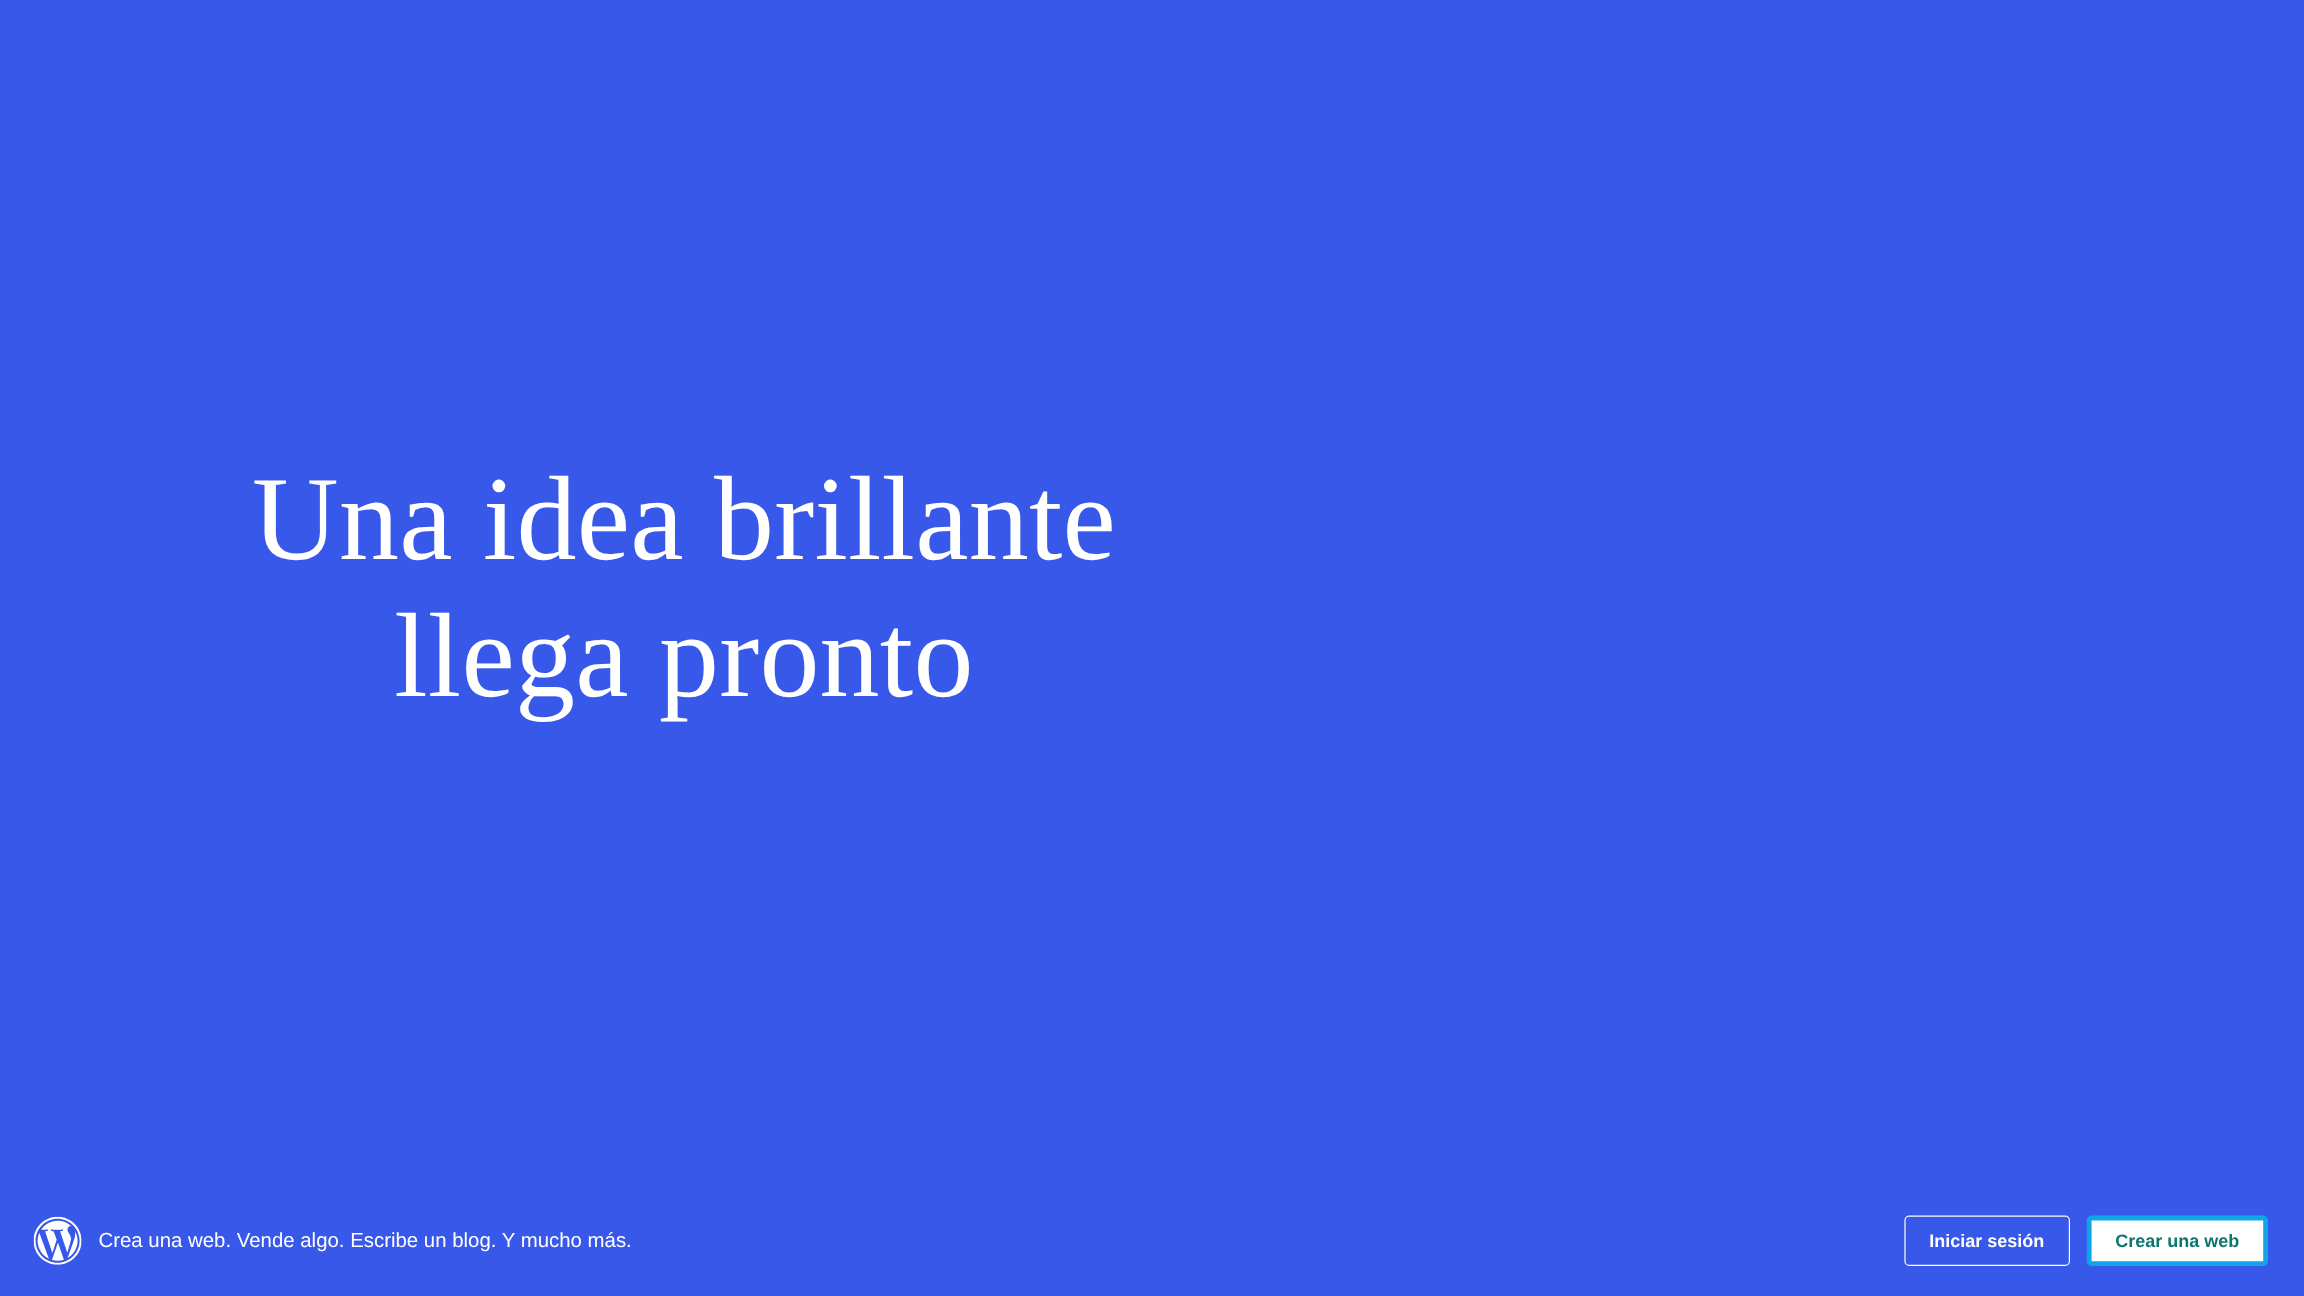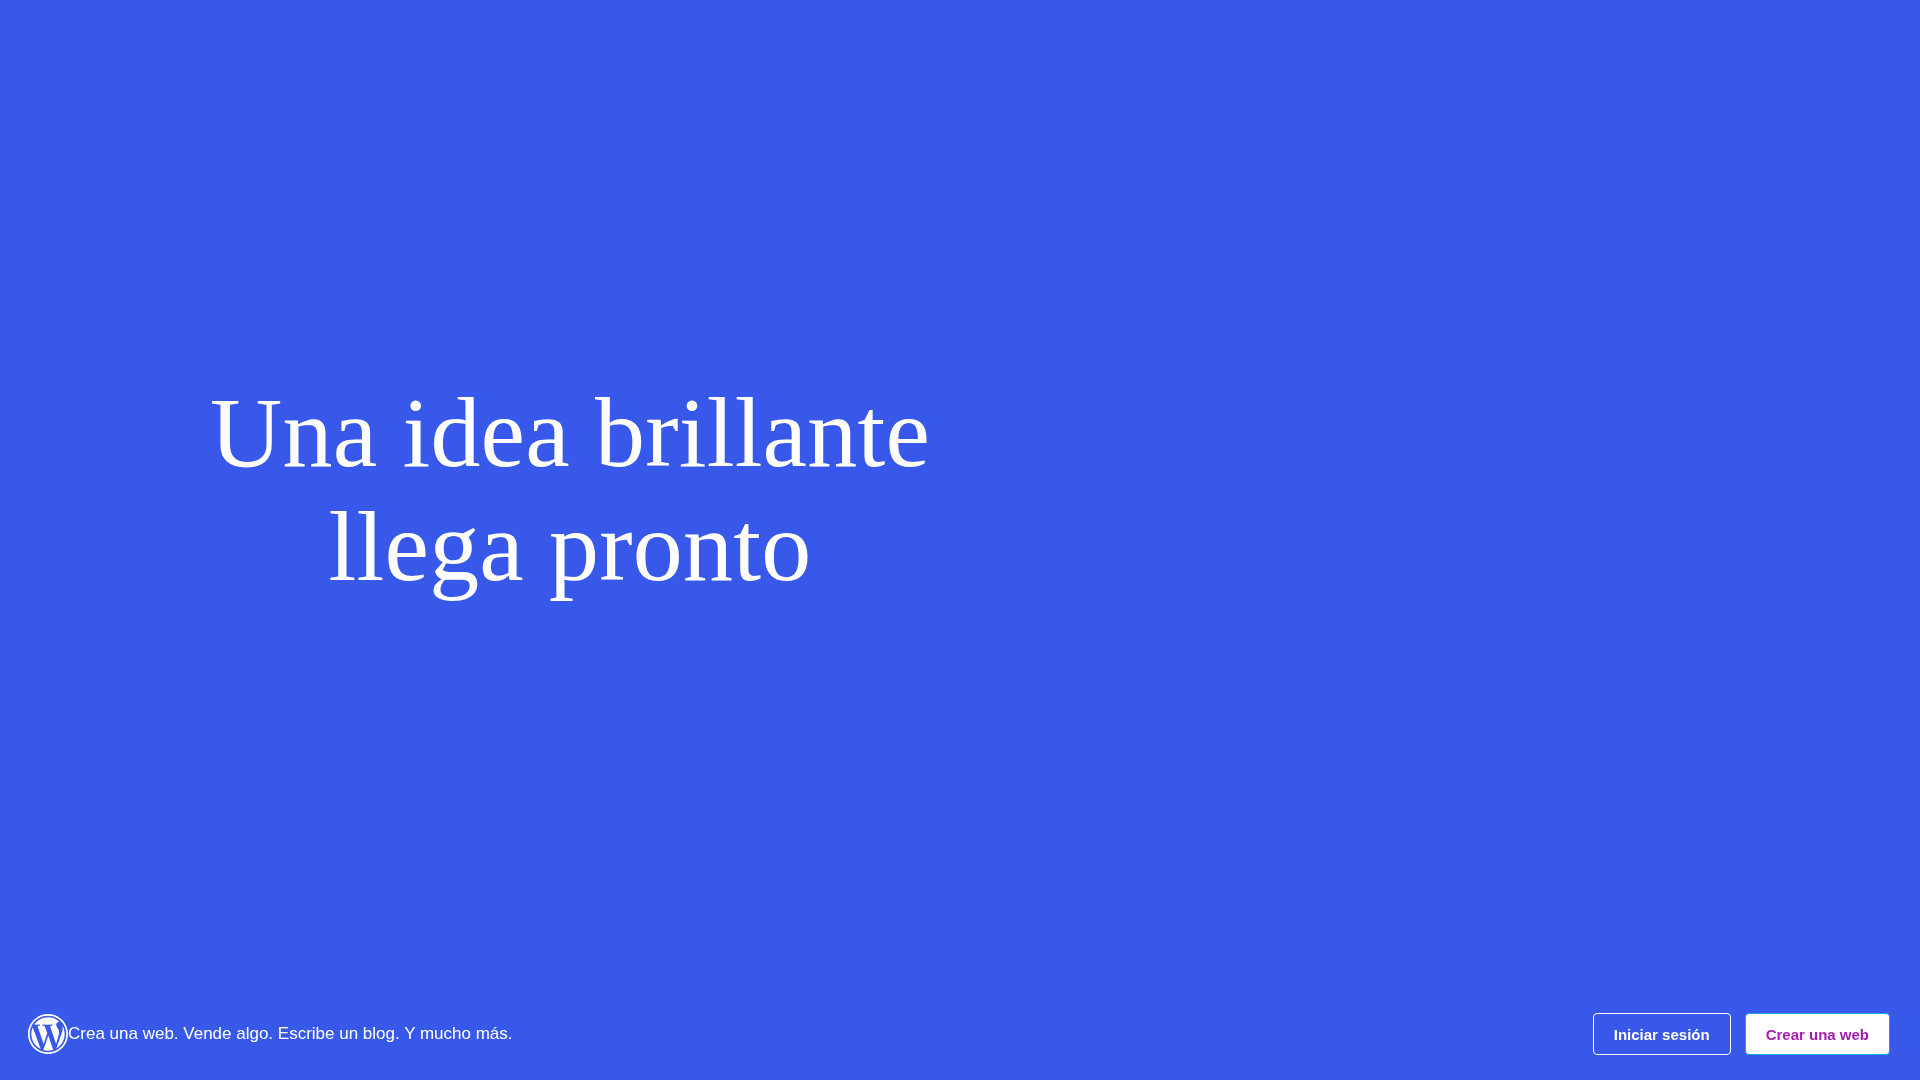--- a/index.html
+++ b/index.html
@@ -57,21 +57,21 @@
     padding: 0 30px 0 28px;
     display: flex;
     align-items: center;
     justify-content: space-between;
     background: #3858e9;
   }
 
   .footer-left {
     display: flex;
     align-items: center;
-    gap: 0;
+    gap: 14px;
     min-width: 0;
   }
 
   .wp-logo {
     flex: 0 0 auto;
     width: 40px;
     height: 40px;
     display: block;
   }
 
@@ -111,22 +111,22 @@
   }
 
   .btn-outline {
     background: transparent;
     border: 1px solid #ffffff;
     color: #ffffff;
   }
 
   .btn-solid {
     background: #ffffff;
-    border: 1px solid #0ea5e9;
-    color: #a21caf;
+    border: 4px solid #0ea5e9;
+    color: #0f766e;
   }
 </style>
 </head>
 <body>
 
 <div class="page">
 
   <main class="hero">
     <h1 class="hero-headline">Una idea brillante
 llega pronto</h1>

